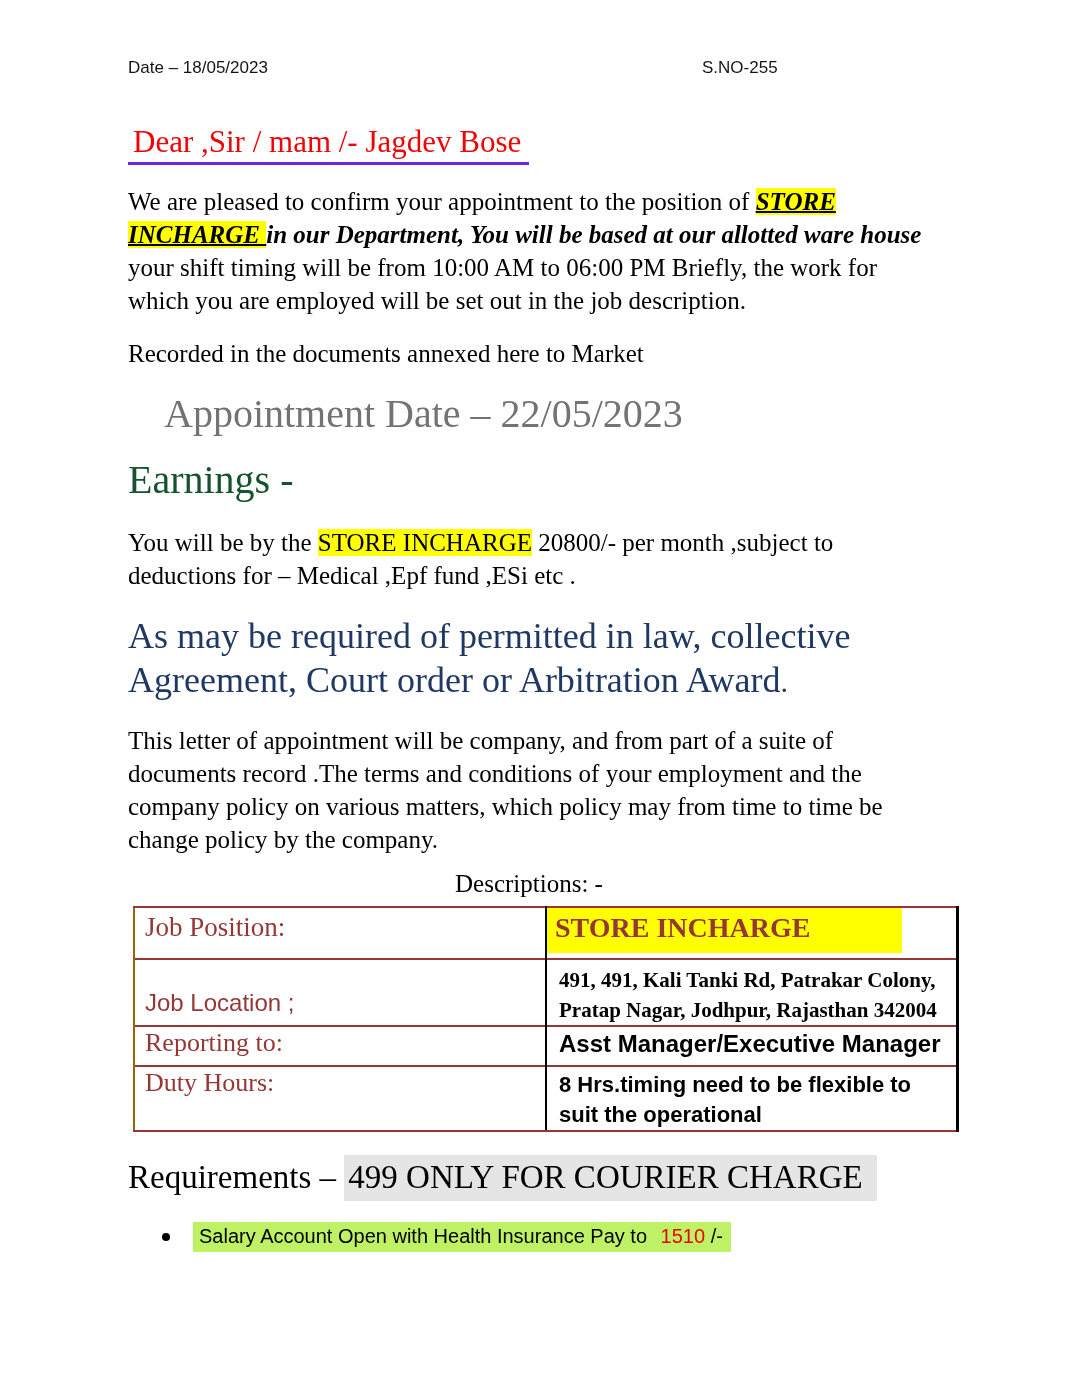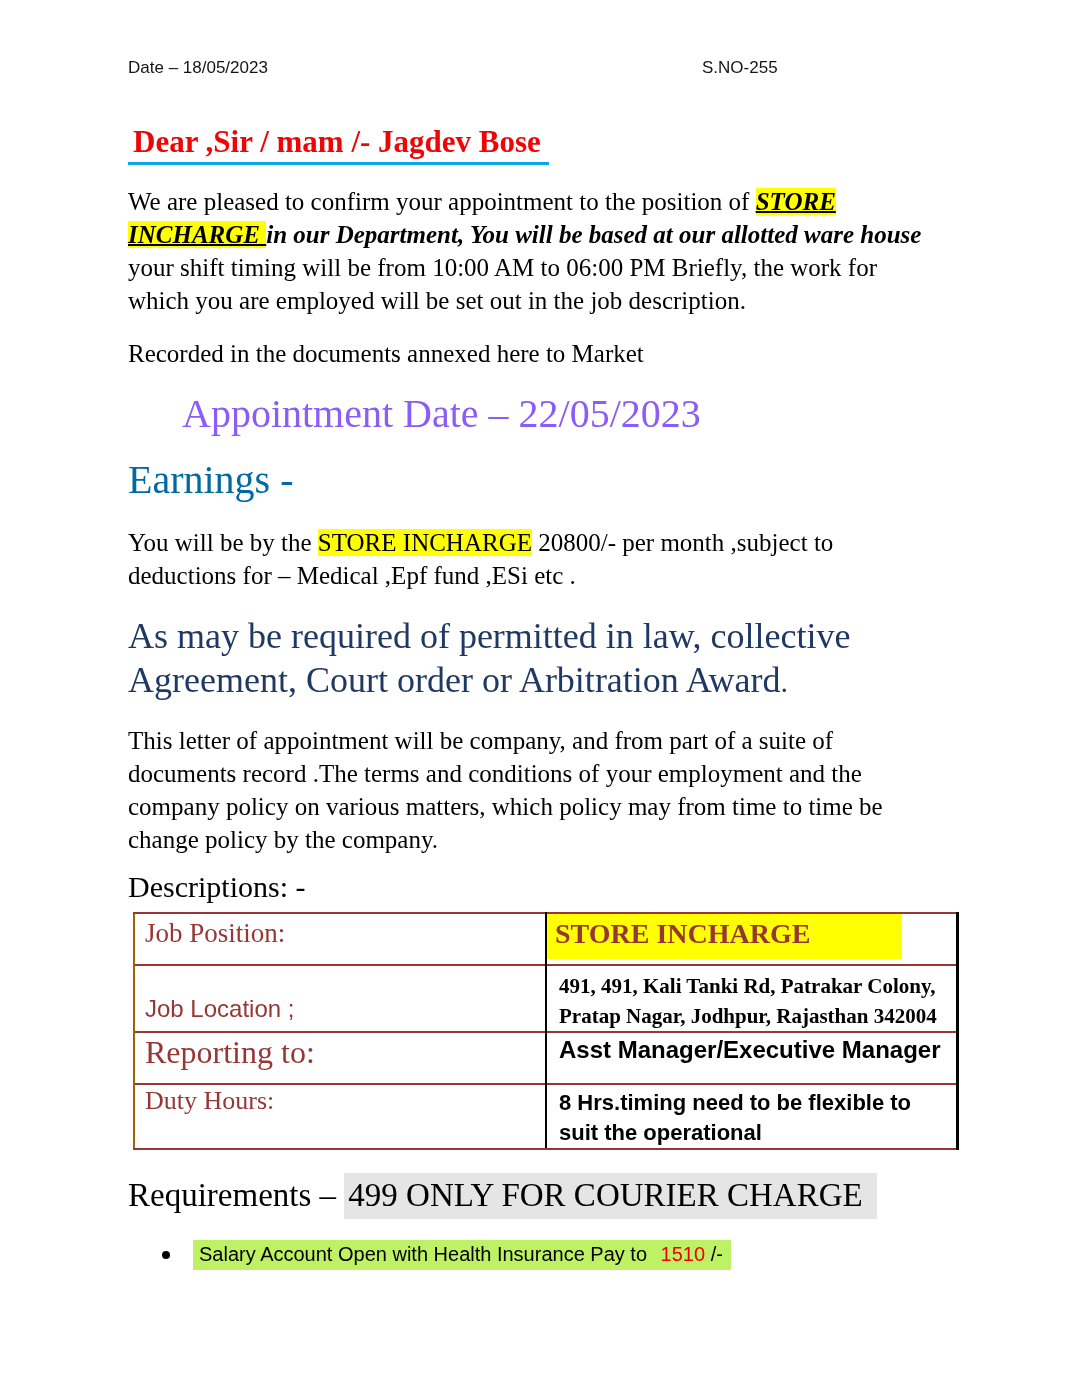--- a/index.html
+++ b/index.html
@@ -26,56 +26,56 @@
     color: #151515;
   }
   .doc-serial { position: absolute; left: 574px; top: 0; }
 
   
   .salutation-wrap { margin-top: 42px; }
   .salutation {
     display: inline-block;
     margin: 0;
     font-size: 31px;
-    font-weight: bold;
+    font-weight: normal;
     color: #ee0505;
-    border-bottom: 3px solid #0ea5e9;
+    border-bottom: 3px solid #6d28d9;
     padding: 0 8px 2px 5px;
     font-family: "Liberation Serif", serif;
   }
 
   .body-text { margin: 20px 0 0 0; font-size: 25px; line-height: 33px; max-width: 802px; }
 
   .hl { background: #ffff00; }
   .pos-emph {
     font-weight: bold; font-style: italic;
     text-decoration: underline;
     text-decoration-color: #000;
     text-decoration-thickness: 2px;
   }
   .bi { font-weight: bold; font-style: italic; }
 
   .appt-heading {
-    margin: 18px 0 0 54px;
+    margin: 18px 0 0 36px;
     font-size: 40px; line-height: 52px;
-    color: #8b5cf6; font-weight: normal;
+    color: #737373; font-weight: normal;
   }
   .earnings-heading {
     margin: 14px 0 0 0;
     font-size: 40px; line-height: 52px;
-    color: #0369a1; font-weight: normal;
+    color: #14532d; font-weight: normal;
   }
   .law-heading {
     margin: 22px 0 0 0;
     font-size: 36px; line-height: 44px;
     color: #1f3864; font-weight: normal;
   }
   .law-period { color: #3a3a3a; font-size: 30px; }
 
-  .descriptions-label { margin: 14px 0 0 0; font-size: 30px; }
+  .descriptions-label { margin: 14px 0 0 0; font-size: 25px; text-align: center; }
 
   
   .desc-table {
     border-collapse: collapse;
     margin: 8px 0 0 5px;
     width: 826px;
     table-layout: fixed;
   }
   .desc-table td { border-top: 2px solid #953735; vertical-align: top; }
   .desc-table tr.r4 td { border-bottom: 2px solid #953735; }
@@ -98,21 +98,21 @@
     padding: 4px 92px 9px 8px;
   }
   .r2 td.lbl {
     font-family: "Liberation Sans", sans-serif;
     font-size: 24px;
     vertical-align: bottom;
     padding: 0 0 8px 10px;
     height: 66px;
   }
   .r2 td.val { font-weight: bold; font-size: 21px; line-height: 30px; padding: 5px 18px 0 12px; }
-  .r3 td.lbl { font-size: 32px; height: 52px; padding-top: 1px; }
+  .r3 td.lbl { font-size: 26px; height: 40px; padding-top: 1px; }
   .r3 td.val {
     font-family: "Liberation Sans", sans-serif;
     font-weight: bold; font-size: 24px;
     padding: 3px 0 0 12px;
   }
   .r4 td.lbl { font-size: 26px; height: 52px; padding-top: 1px; }
   .r4 td.val {
     font-family: "Liberation Sans", sans-serif;
     font-weight: bold; font-size: 22px; line-height: 30px;
     padding: 3px 44px 0 12px;

